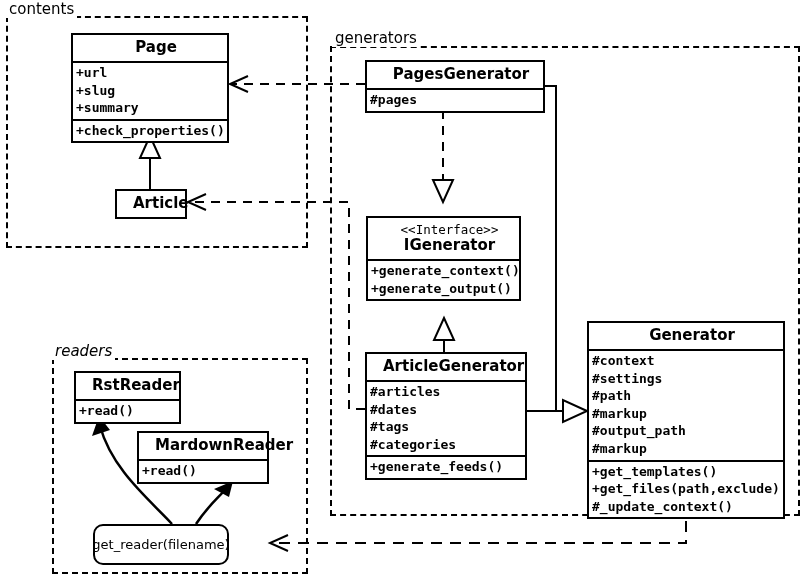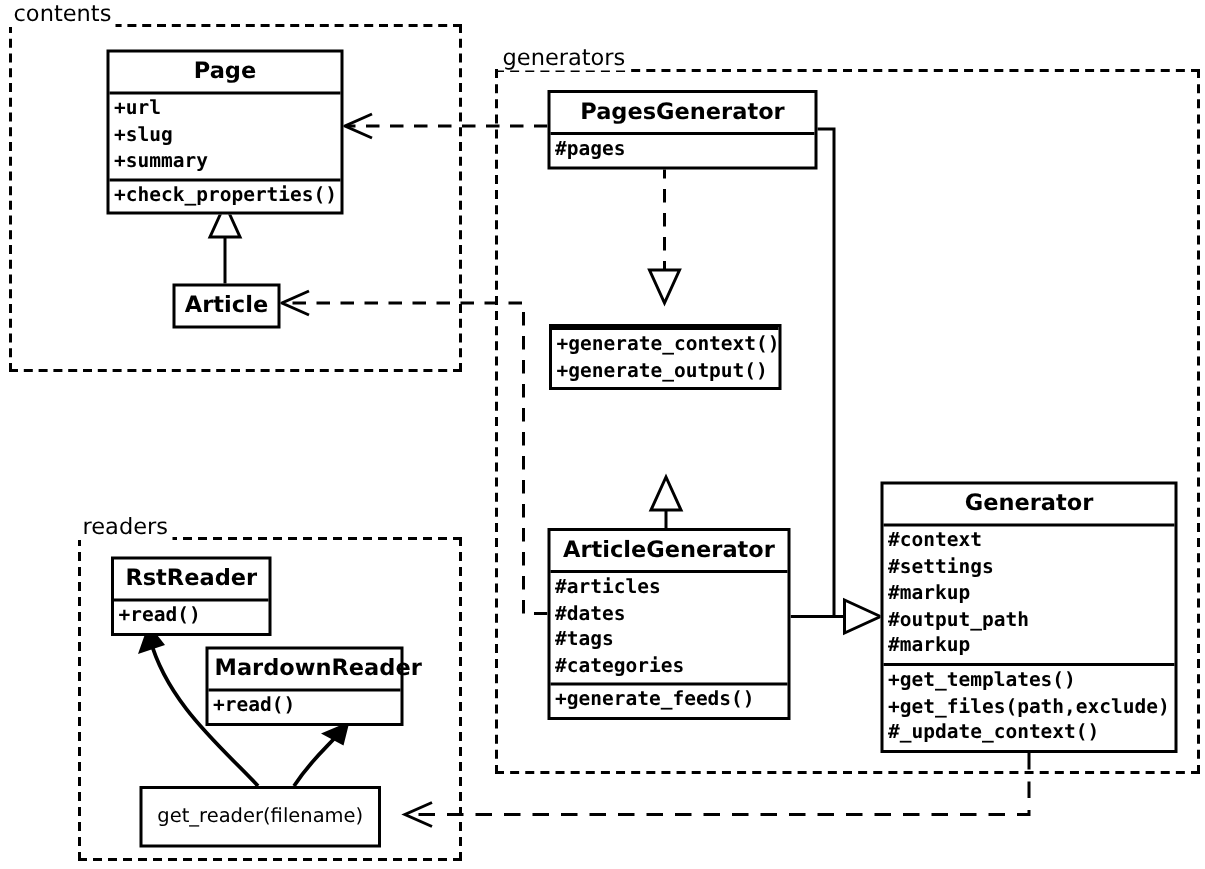--- a/index.html
+++ b/index.html
@@ -8,21 +8,21 @@
   #stage{position:relative;width:803px;height:579px;background:#fff;}
   .pkg-box{position:absolute;box-sizing:border-box;
            border:2px dashed #000;}
   .pkg-label{position:absolute;font-size:15px;color:#000;
              background:#fff;padding:0 3px;white-space:nowrap;}
 
   
   .cls{position:absolute;box-sizing:border-box;border:2px solid #000;
        background:#fff;}
   .cls .name{font-weight:bold;font-size:15px;text-align:center;
-             padding:4px 4px 5px 4px;color:#000;line-height:1.15;}
+             padding:4px 4px 5px 4px;color:#000;line-height:1.15;margin-left:12px;}
   .cls .stereo{font-weight:normal;font-size:12.5px;
                font-family:"DejaVu Sans Mono",monospace;display:block;
                text-align:center;line-height:1.2;}
   .cls .sep{border-top:2px solid #000;}
   .cls .compartment{padding:1px 3px 2px 3px;}
   .cls .member{font-family:"DejaVu Sans Mono",monospace;font-size:13px;
                line-height:1.35;color:#000;white-space:pre;font-weight:bold;}
   .plain{position:absolute;box-sizing:border-box;border:2px solid #000;
          background:#fff;display:flex;align-items:center;
          justify-content:center;font-size:13px;color:#000;}
@@ -37,21 +37,21 @@
   <div class="pkg-box" style="left:6px;top:16px;width:302px;height:232px;
               border-style:dashed;border-width:2px;"></div>
   <div class="pkg-label" style="left:6px;top:0px;">contents</div>
 
   <div class="pkg-box" style="left:330px;top:46px;width:470px;height:470px;
               border-style:dashed;border-width:2px;"></div>
   <div class="pkg-label" style="left:332px;top:29px;">generators</div>
 
   <div class="pkg-box" style="left:52px;top:358px;width:256px;height:216px;
               border-style:dashed;border-width:2px;"></div>
-  <div class="pkg-label" style="left:52px;top:342px;">readers</div>
+  <div class="pkg-label" style="left:52px;top:342px;font-style:italic;">readers</div>
 
   <svg class="ov" viewBox="0 0 803 579">
     <defs></defs>
 
     <g>
       <line x1="150" y1="190" x2="150" y2="158" stroke="#000" stroke-width="2"></line>
       <polygon points="150,136 140,158 160,158" fill="#fff" stroke="#000" stroke-width="2"></polygon>
     </g>
 
     <g>
@@ -116,20 +116,24 @@
   </div>
 
   <div class="cls" style="left:365px;top:60px;width:180px;">
     <div class="name">PagesGenerator</div>
     <div class="sep compartment">
       <div class="member">#pages</div>
     </div>
   </div>
 
   <div class="cls" style="left:366px;top:216px;width:155px;">
+    <div class="name">
+      <span class="stereo">&lt;&lt;Interface&gt;&gt;</span>
+      <span>IGenerator</span>
+    </div>
     <div class="sep compartment">
       <div class="member">+generate_context()</div>
       <div class="member">+generate_output()</div>
     </div>
   </div>
 
   <div class="cls" style="left:365px;top:352px;width:162px;">
     <div class="name">ArticleGenerator</div>
     <div class="sep compartment">
       <div class="member">#articles</div>
@@ -140,20 +144,21 @@
     <div class="sep compartment">
       <div class="member">+generate_feeds()</div>
     </div>
   </div>
 
   <div class="cls" style="left:587px;top:321px;width:198px;">
     <div class="name">Generator</div>
     <div class="sep compartment">
       <div class="member">#context</div>
       <div class="member">#settings</div>
+      <div class="member">#path</div>
       <div class="member">#markup</div>
       <div class="member">#output_path</div>
       <div class="member">#markup</div>
     </div>
     <div class="sep compartment">
       <div class="member">+get_templates()</div>
       <div class="member">+get_files(path,exclude)</div>
       <div class="member">#_update_context()</div>
     </div>
   </div>
@@ -165,17 +170,17 @@
     </div>
   </div>
 
   <div class="cls" style="left:137px;top:431px;width:132px;">
     <div class="name">MardownReader</div>
     <div class="sep compartment">
       <div class="member">+read()</div>
     </div>
   </div>
 
-  <div class="plain" style="left:93px;top:524px;width:161px;height:41px;">
+  <div class="plain" style="left:93px;top:524px;width:136px;height:41px;border-radius:10px;">
     <span>get_reader(filename)</span>
   </div>
 
 </div>
 
 </body></html>

